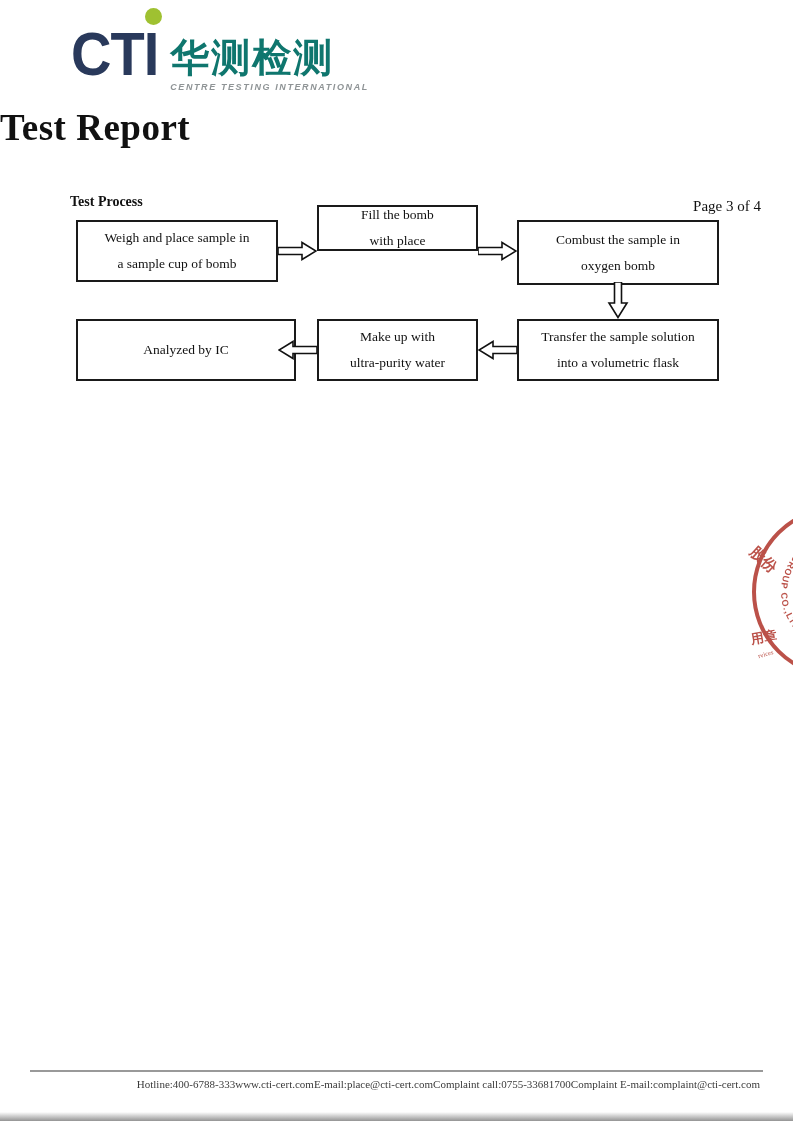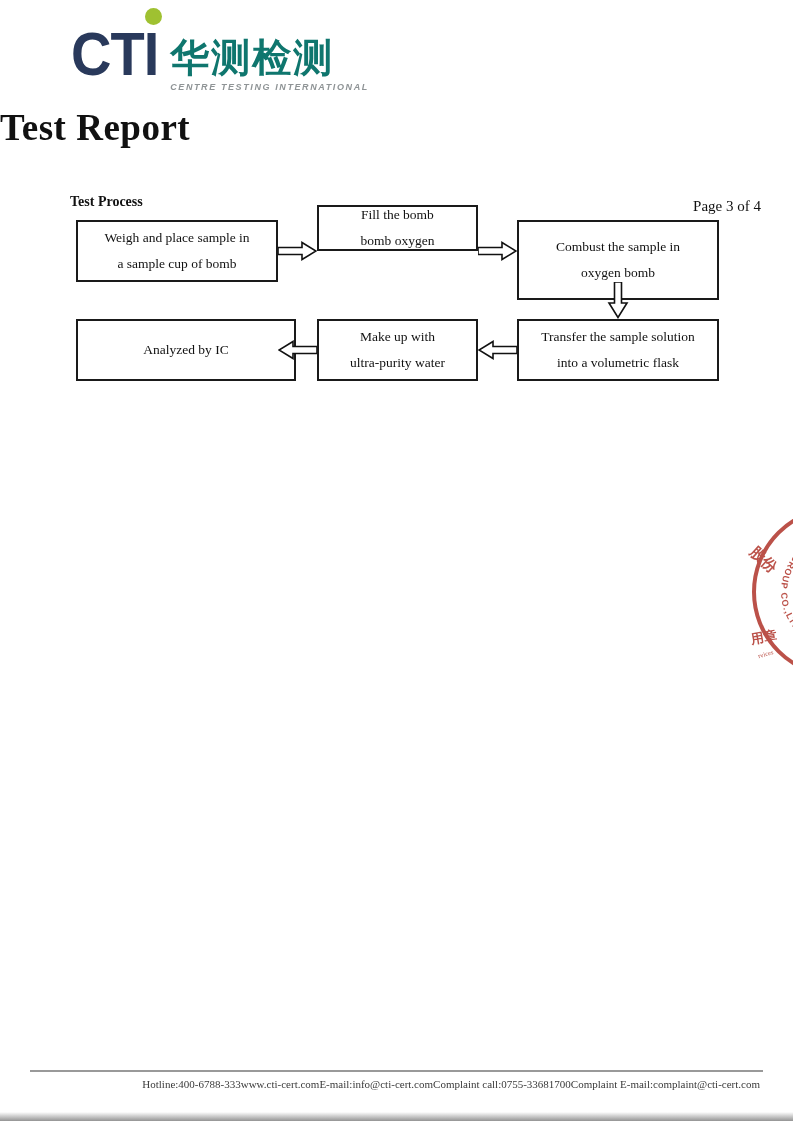--- a/index.html
+++ b/index.html
@@ -76,23 +76,23 @@
 
   <div class="page-label">Page 3 of 4</div>
   <div class="section-title">Test Process</div>
 
   <div class="fbox" style="left:76px;top:220px;width:202px;height:62px">
     <span>Weigh and place sample in</span>
     <span>a sample cup of bomb</span>
   </div>
   <div class="fbox" style="left:317px;top:205px;width:161px;height:46px">
     <span>Fill the bomb</span>
-    <span>bomb oxygen</span>
+    <span>with place</span>
   </div>
-  <div class="fbox" style="left:517px;top:220px;width:202px;height:80px">
+  <div class="fbox" style="left:517px;top:220px;width:202px;height:65px">
     <span>Combust the sample in</span>
     <span>oxygen bomb</span>
   </div>
   <div class="fbox" style="left:76px;top:319px;width:220px;height:62px">
     <span>Analyzed by IC</span>
     <span></span>
   </div>
   <div class="fbox" style="left:517px;top:319px;width:202px;height:62px">
     <span>Transfer the sample solution</span>
     <span>into a volumetric flask</span>
@@ -128,19 +128,19 @@
       <text x="6" y="50" font-size="15" font-weight="bold" fill="#b23a30" transform="rotate(42 14 44)">股份</text>
       <text x="6" y="132" font-size="13" font-weight="bold" fill="#b23a30" transform="rotate(-10 16 128)">用章</text>
       <text x="13" y="147" font-size="6.5" fill="#b23a30" transform="rotate(-16 18 145)">rvices</text>
     </g>
   </svg>
 
   <div class="footer-line"></div>
   <div class="footer">
     <span>Hotline:400-6788-333</span>
     <span>www.cti-cert.com</span>
-    <span>E-mail:info@cti-cert.com</span>
+    <span>E-mail:place@cti-cert.com</span>
     <span>Complaint call:0755-33681700</span>
     <span>Complaint E-mail:complaint@cti-cert.com</span>
   </div>
 
   <div class="bottom-shade"></div>
 </div>
 
 </body></html>

